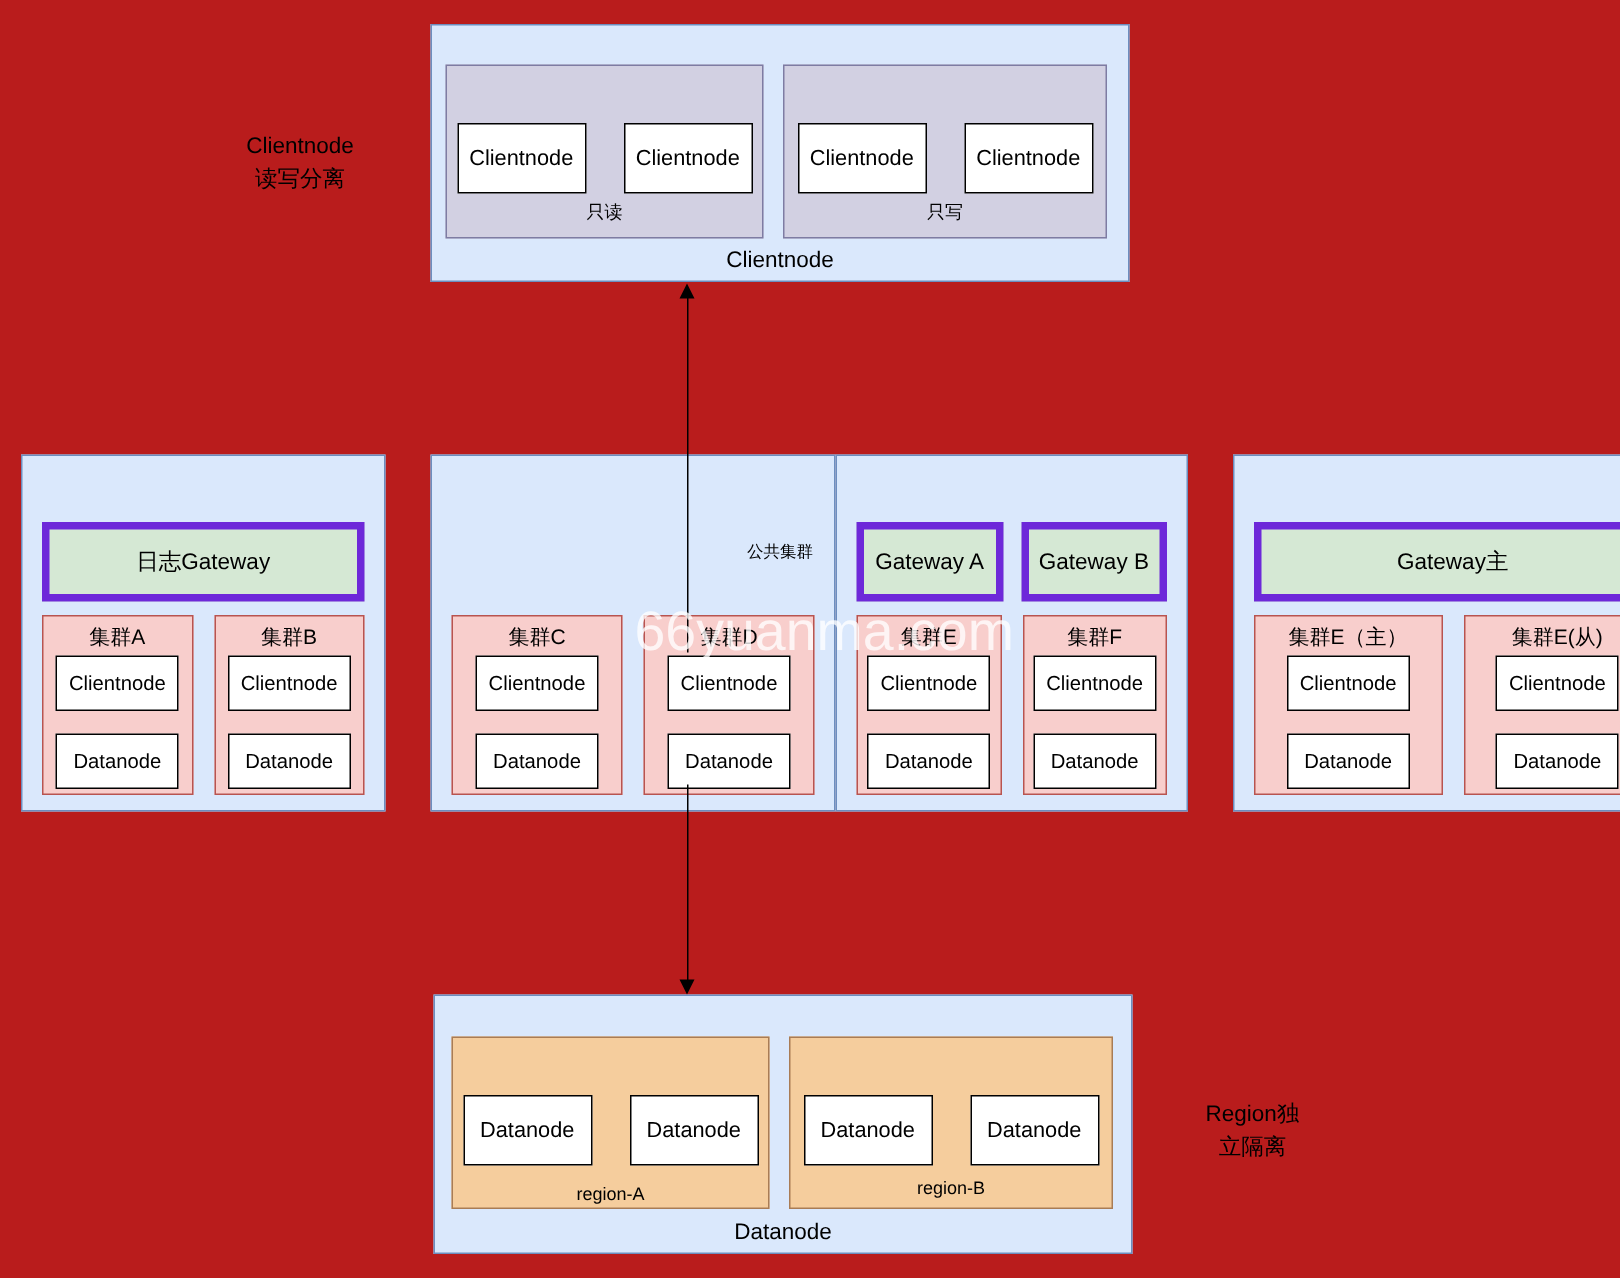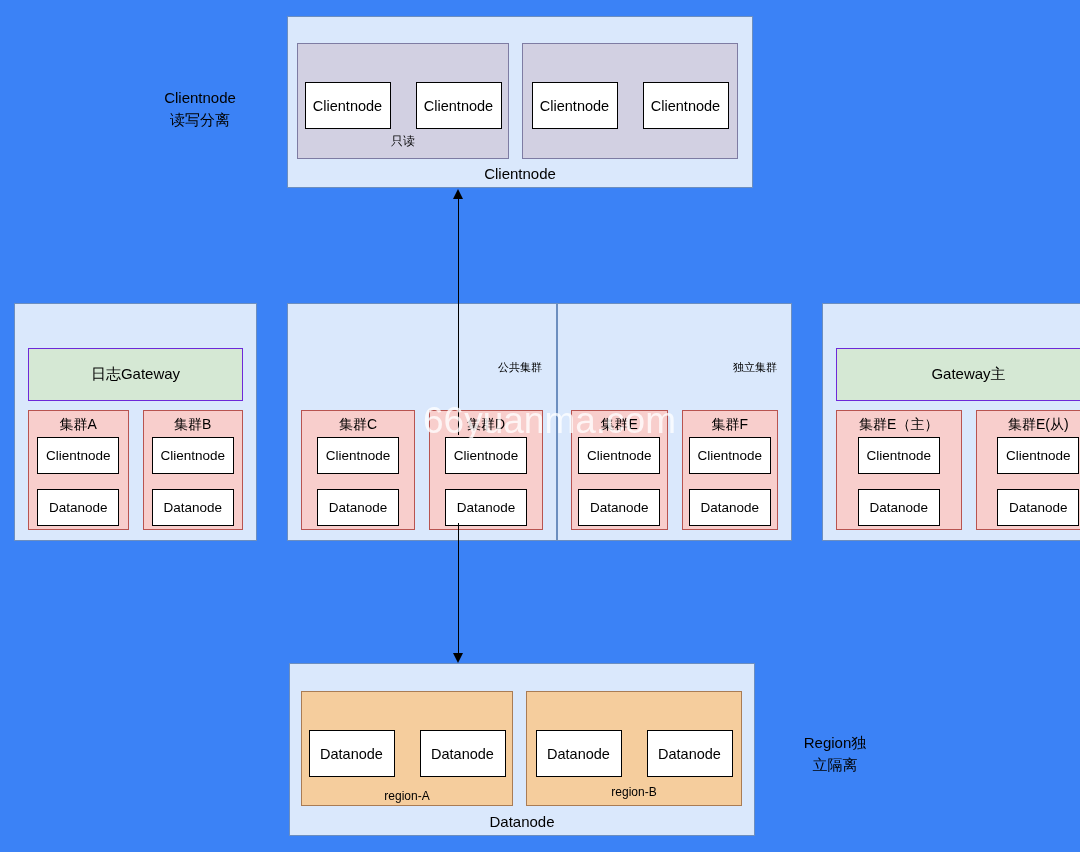--- a/index.html
+++ b/index.html
@@ -1,35 +1,35 @@
 <!DOCTYPE html>
 <html><head>
 <meta charset="utf-8">
 <style>
   html,body{margin:0;padding:0;background:#ffffff;}
   *{box-sizing:border-box;}
-  .canvas{position:relative;width:1080px;height:852px;background:#3b82f6;
+  .canvas{position:relative;width:1080px;height:852px;background:#b91c1c;
           font-family:"Liberation Sans", sans-serif;color:#000;overflow:hidden;}
 
   
   .blue-ct{position:absolute;background:#dae8fc;border:1px solid #6c8ebf;}
   .ct-title{position:absolute;bottom:5px;left:0;width:100%;text-align:center;font-size:15px;}
 
   
   .purple-grp{position:absolute;top:26px;height:116px;background:#d2d0e2;border:1px solid #7e7ca3;}
   .grp-nodes{display:flex;justify-content:center;gap:25px;margin-top:38px;}
   .big-node{width:86px;height:47px;background:#fff;border:1px solid #000;
             display:flex;align-items:center;justify-content:center;font-size:14.5px;}
   .grp-label{position:absolute;bottom:8px;left:0;width:100%;text-align:center;font-size:12px;}
 
   
   .cluster{position:absolute;top:303px;height:238px;background:#dae8fc;border:1px solid #6c8ebf;}
   .cl-title{position:absolute;top:25px;right:14px;font-size:11px;margin-top:31px;}
   .gw-row{position:absolute;left:13px;right:13px;top:44px;height:53px;display:flex;gap:12px;}
-  .gw{flex:1;background:#d5e8d4;border:1px solid #6d28d9;display:flex;
+  .gw{flex:1;background:#d5e8d4;border:5px solid #6d28d9;display:flex;
       align-items:center;justify-content:center;font-size:15px;}
   .sub-row{position:absolute;left:13px;right:13px;top:106px;height:120px;display:flex;gap:14px;}
   .subcluster{flex:1;background:#f8cecc;border:1px solid #b85450;position:relative;}
   .sub-label{text-align:center;margin-top:5px;font-size:14px;}
   .small-node{width:82px;height:37px;background:#fff;border:1px solid #000;margin:3px auto 0;
               display:flex;align-items:center;justify-content:center;font-size:13.5px;}
   .small-node.second{margin-top:15px;}
 
   
   .orange-grp{position:absolute;top:27px;height:115px;background:#f5cd9d;border:1px solid #a97c55;}
@@ -66,20 +66,21 @@
         <div class="big-node">Clientnode</div>
         <div class="big-node">Clientnode</div>
       </div>
       <div class="grp-label">只读</div>
     </div>
     <div class="purple-grp" style="left:234px;width:216px;">
       <div class="grp-nodes">
         <div class="big-node">Clientnode</div>
         <div class="big-node">Clientnode</div>
       </div>
+      <div class="grp-label">只写</div>
     </div>
     <div class="ct-title">Clientnode</div>
   </div>
 
   <div class="cluster" style="left:14px;width:243px;">
     <div class="cl-title">日志集群</div>
     <div class="gw-row">
       <div class="gw">日志Gateway</div>
     </div>
     <div class="sub-row">
@@ -107,20 +108,24 @@
       <div class="subcluster">
         <div class="sub-label">集群D</div>
         <div class="small-node">Clientnode</div>
         <div class="small-node second">Datanode</div>
       </div>
     </div>
   </div>
 
   <div class="cluster" style="left:557px;width:235px;">
     <div class="cl-title">独立集群</div>
+    <div class="gw-row">
+      <div class="gw">Gateway A</div>
+      <div class="gw">Gateway B</div>
+    </div>
     <div class="sub-row">
       <div class="subcluster">
         <div class="sub-label">集群E</div>
         <div class="small-node">Clientnode</div>
         <div class="small-node second">Datanode</div>
       </div>
       <div class="subcluster">
         <div class="sub-label">集群F</div>
         <div class="small-node">Clientnode</div>
         <div class="small-node second">Datanode</div>

